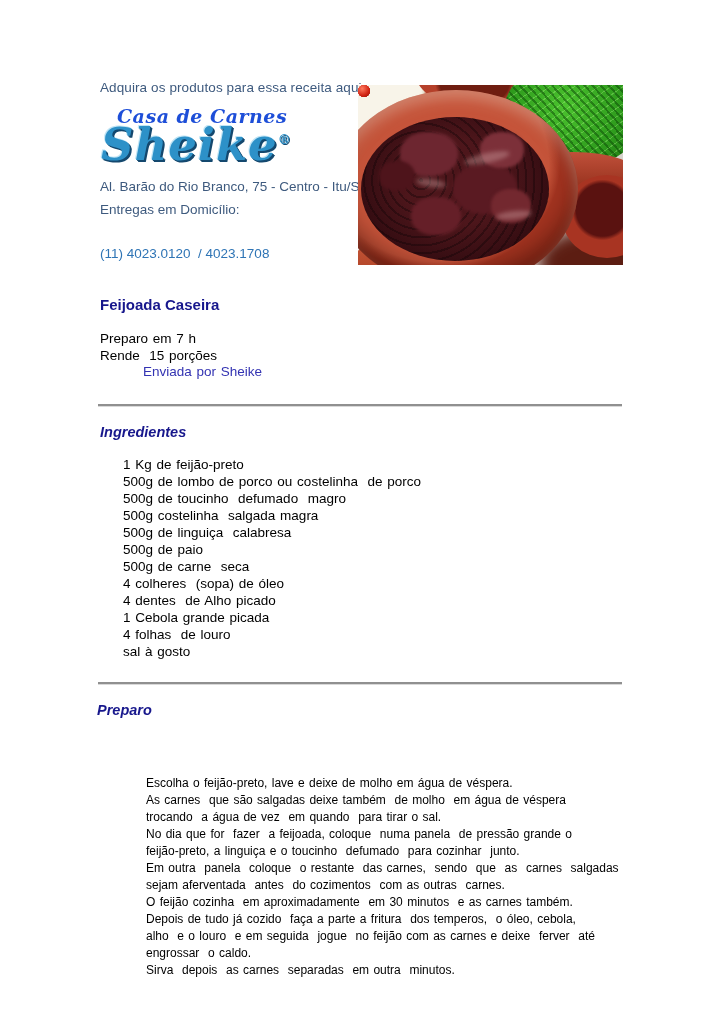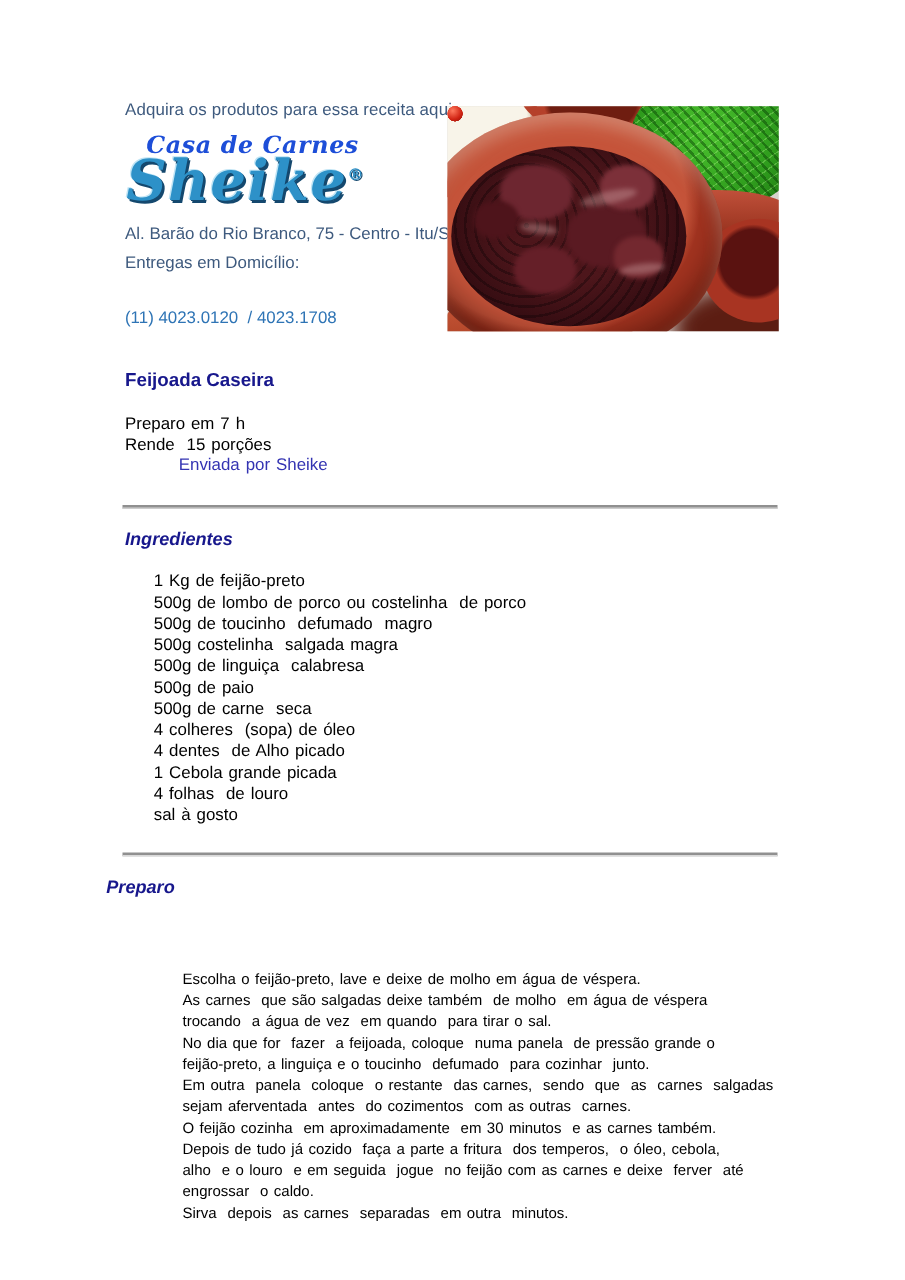--- a/index.html
+++ b/index.html
@@ -20,21 +20,21 @@
   .deliv{left:100px;top:202px;font-size:13.5px;color:#3E5A7E;}
   .phone{left:100px;top:224px;font-size:13.5px;color:#2E74B5;margin-top:22px;}
 
   
   .title{left:100px;top:296px;font-size:15px;font-weight:bold;color:#17178C;}
   .meta{left:100px;top:330px;font-size:13.5px;line-height:17px;word-spacing:1px;}
   .byline{left:100px;top:364px;font-size:13.5px;color:#3333B2;word-spacing:1px;margin-left:43px;}
   .hr{left:98px;width:524px;height:2px;background:#909090;border-bottom:1px solid #d9d9d9;}
   .hr1{top:404px;} .hr2{top:682px;}
   .h-section{font-size:14.5px;font-weight:bold;font-style:italic;color:#17178C;}
-  .ing-head{left:100px;top:424px;} .prep-head{left:85px;top:702px;}
+  .ing-head{left:100px;top:424px;} .prep-head{left:97px;top:702px;}
   .ing-list{left:100px;top:456px;font-size:13.5px;line-height:17px;word-spacing:1px;margin-left:23px;}
   .prep-list{left:100px;top:775px;font-size:12px;line-height:17px;width:535px;word-spacing:1px;margin-left:46px;}
 
   
   .photo{left:358px;top:85px;width:265px;height:180px;overflow:hidden;background:#d6d2cc;}
   .photo *{position:absolute;}
   .ph-table{left:-12%;top:72%;width:55%;height:45%;background:#eae6df;border-radius:50%;filter:blur(7px);}
   .ph-cream-pot{left:-14%;top:-22%;width:42%;height:64%;border-radius:50%;
     background:radial-gradient(ellipse at 52% 42%,#f8f4e9 0 52%,#e7e0cf 55%,#b5402a 60% 80%,#8e2a18 100%);}
   .ph-midbowl{left:22%;top:-24%;width:44%;height:36%;border-radius:50%;

